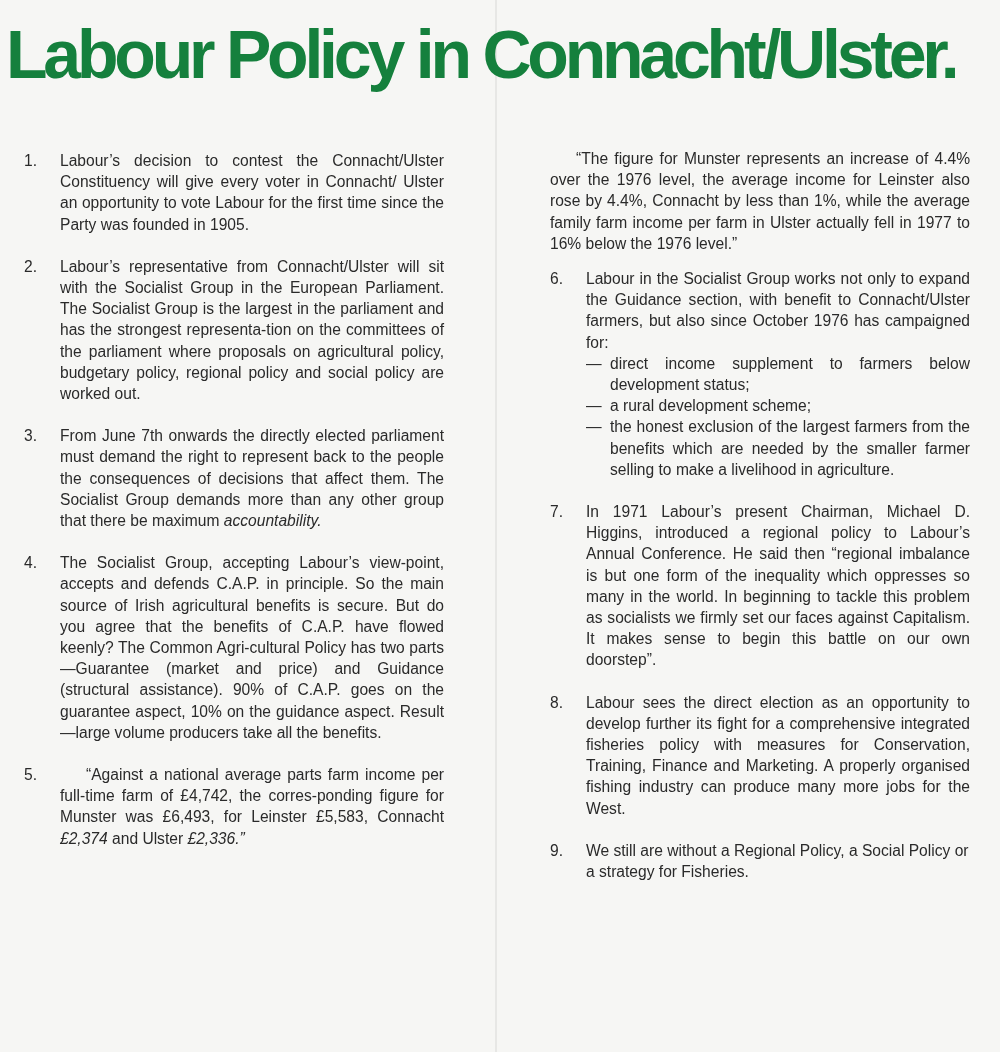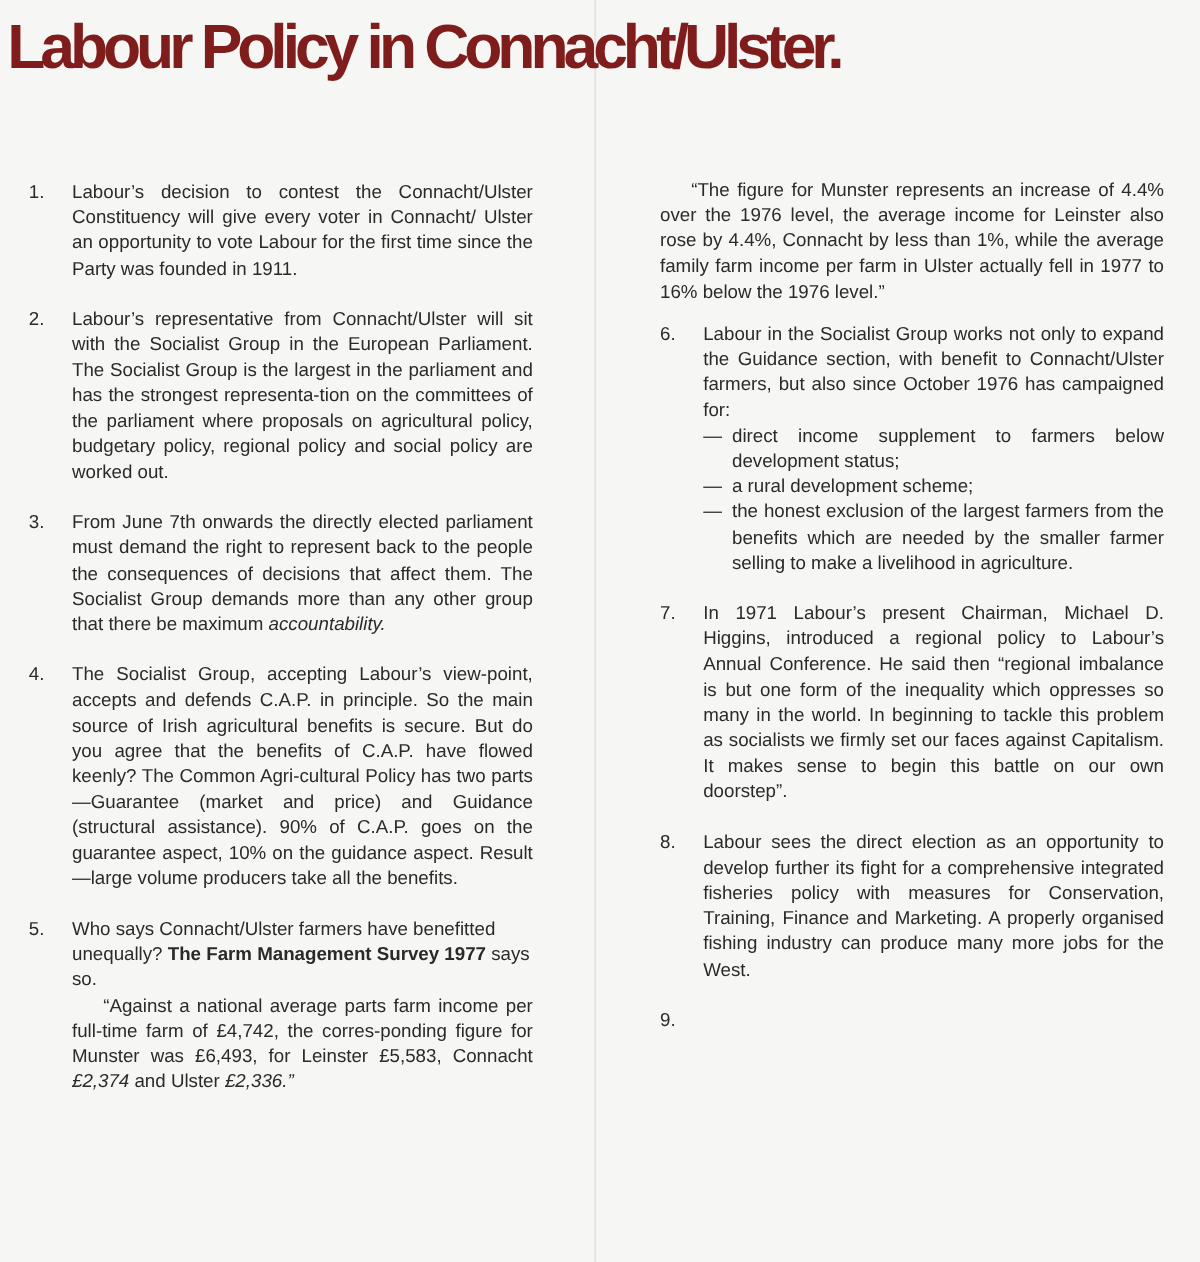--- a/index.html
+++ b/index.html
@@ -8,24 +8,24 @@
     background: #f6f6f4;
     color: #2a2a2a;
     font-family: "Liberation Sans", sans-serif;
     position: relative;
   }
   .fold {
     position: absolute; left: 495px; top: 0; width: 2px; height: 1052px;
     background: linear-gradient(to right, #ececea, #e2e2e0, #ececea);
   }
   h1 {
-    position: absolute; left: 6px; top: 0; margin: 0;
+    position: absolute; left: 6px; top: 14px; margin: 0;
     font-family: "Liberation Sans", sans-serif;
-    font-weight: bold; font-size: 52px; letter-spacing: -4.2px;
-    color: #7f1d1d; white-space: nowrap; line-height: 80px;
+    font-weight: bold; font-size: 68px; letter-spacing: -4.2px;
+    color: #15803d; white-space: nowrap; line-height: 80px;
   }
   .col { position: absolute; font-size: 15.6px; line-height: 21.2px; }
   .col.left { left: 24px; top: 150px; width: 420px; }
   .col.right { left: 550px; top: 148px; width: 420px; }
   .item { position: relative; padding-left: 36px; text-align: justify; }
   .num { position: absolute; left: 0; top: 0; }
   .para { margin: 0; text-align: justify; }
   .indent { text-indent: 26px; }
   em { font-style: italic; margin-top: 20px; }
   strong { font-weight: bold; }
@@ -36,37 +36,36 @@
 </head>
 <body>
 
 <div class="fold"></div>
 
 <h1>Labour Policy in Connacht/Ulster.</h1>
 
 <div class="col left">
   <div class="item" style="margin-bottom:21px;">
     <span class="num">1.</span>
-    <p class="para">Labour’s decision to contest the Connacht/Ulster Constituency will give every voter in Connacht/ Ulster an opportunity to vote Labour for the first time since the Party was founded in 1911.</p>
+    <p class="para">Labour’s decision to contest the Connacht/Ulster Constituency will give every voter in Connacht/ Ulster an opportunity to vote Labour for the first time since the Party was founded in 1905.</p>
   </div>
   <div class="item" style="margin-bottom:21px;">
     <span class="num">2.</span>
     <p class="para">Labour’s representative from Connacht/Ulster will sit with the Socialist Group in the European Parliament. The Socialist Group is the largest in the parliament and has the strongest representa-tion on the committees of the parliament where proposals on agricultural policy, budgetary policy, regional policy and social policy are worked out.</p>
   </div>
   <div class="item" style="margin-bottom:21px;">
     <span class="num">3.</span>
     <p class="para"><span>From June 7th onwards the directly elected parliament must demand the right to represent back to the people the consequences of decisions that affect them. The Socialist Group demands more than any other group that there be maximum</span> <em>accountability.</em></p>
   </div>
   <div class="item" style="margin-bottom:21px;">
     <span class="num">4.</span>
     <p class="para">The Socialist Group, accepting Labour’s view-point, accepts and defends C.A.P. in principle. So the main source of Irish agricultural benefits is secure. But do you agree that the benefits of C.A.P. have flowed keenly? The Common Agri-cultural Policy has two parts—Guarantee (market and price) and Guidance (structural assistance). 90% of C.A.P. goes on the guarantee aspect, 10% on the guidance aspect. Result—large volume producers take all the benefits.</p>
   </div>
   <div class="item">
     <span class="num">5.</span>
-    <p class="para" style="text-align:left;"><span>Who says Connacht/Ulster farmers have benefitted unequally?</span> <strong>The Farm Management Survey 1977</strong> <span>says so.</span></p>
     <p class="para indent"><span>“Against a national average parts farm income per full-time farm of £4,742, the corres-ponding figure for Munster was £6,493, for Leinster £5,583, Connacht</span> <em>£2,374</em> <span>and Ulster</span> <em>£2,336.”</em></p>
   </div>
 </div>
 
 <div class="col right">
   <p class="para indent" style="margin-bottom:14px;">“The figure for Munster represents an increase of 4.4% over the 1976 level, the average income for Leinster also rose by 4.4%, Connacht by less than 1%, while the average family farm income per farm in Ulster actually fell in 1977 to 16% below the 1976 level.”</p>
 
   <div class="item" style="margin-bottom:21px;">
     <span class="num">6.</span>
     <p class="para">Labour in the Socialist Group works not only to expand the Guidance section, with benefit to Connacht/Ulster farmers, but also since October 1976 has campaigned for:</p>
@@ -82,14 +81,15 @@
     <p class="para">In 1971 Labour’s present Chairman, Michael D. Higgins, introduced a regional policy to Labour’s Annual Conference. He said then “regional imbalance is but one form of the inequality which oppresses so many in the world. In beginning to tackle this problem as socialists we firmly set our faces against Capitalism. It makes sense to begin this battle on our own doorstep”.</p>
   </div>
 
   <div class="item" style="margin-bottom:21px;">
     <span class="num">8.</span>
     <p class="para">Labour sees the direct election as an opportunity to develop further its fight for a comprehensive integrated fisheries policy with measures for Conservation, Training, Finance and Marketing. A properly organised fishing industry can produce many more jobs for the West.</p>
   </div>
 
   <div class="item">
     <span class="num">9.</span>
+    <p class="para" style="text-align:left;">We still are without a Regional Policy, a Social Policy or a strategy for Fisheries.</p>
   </div>
 </div>
 
 </body></html>

